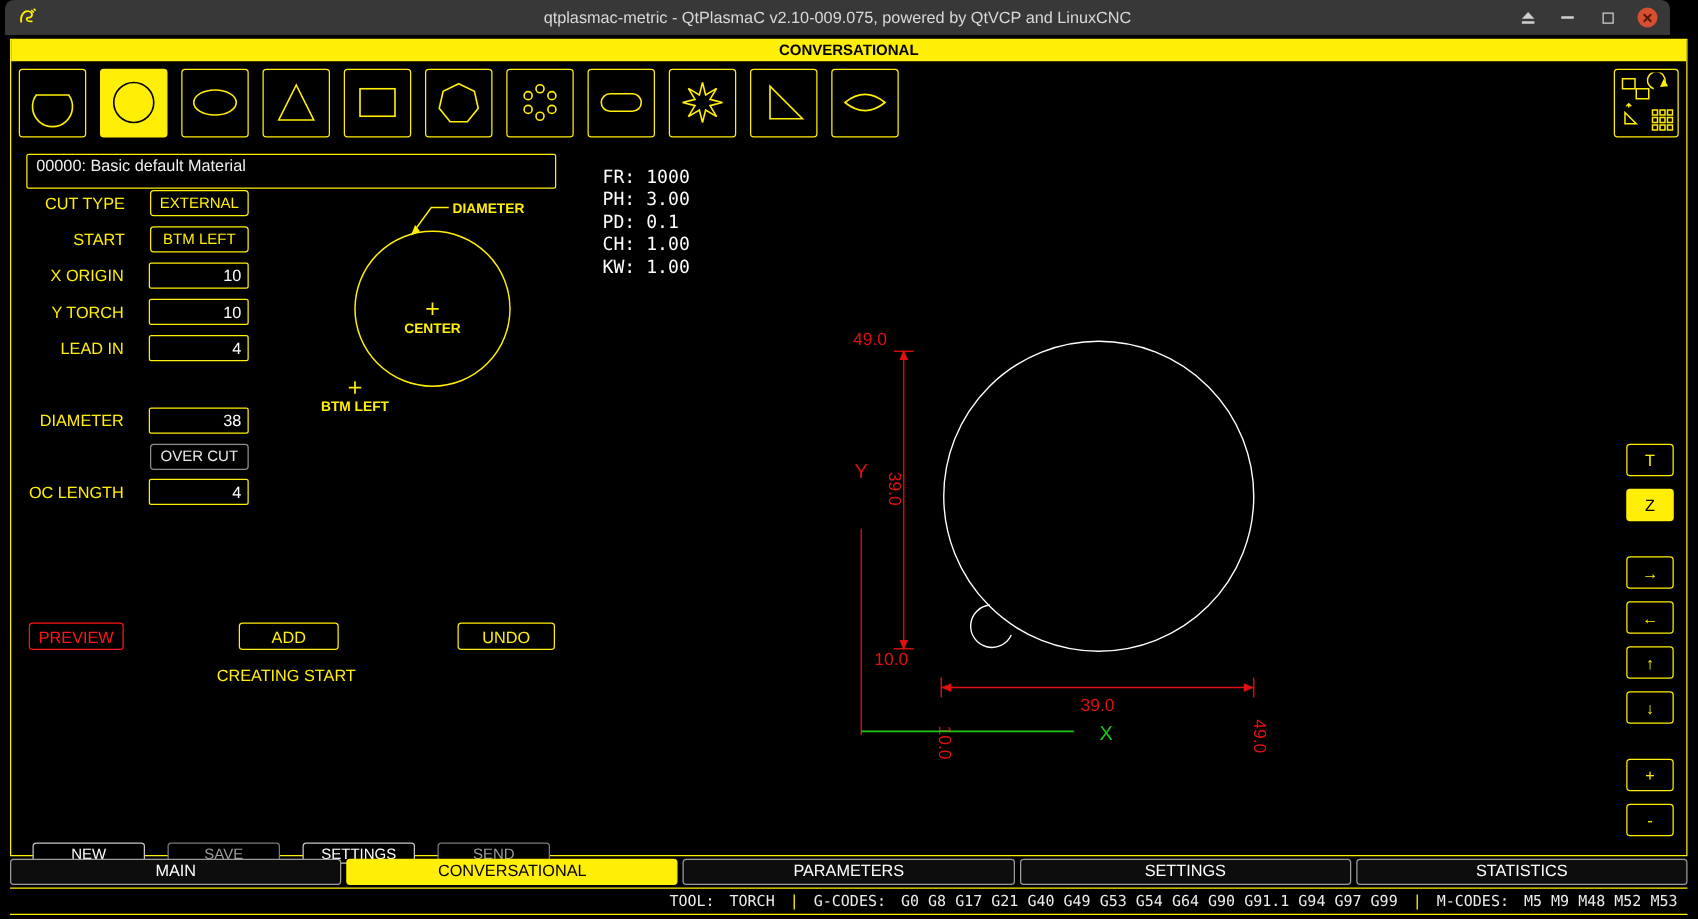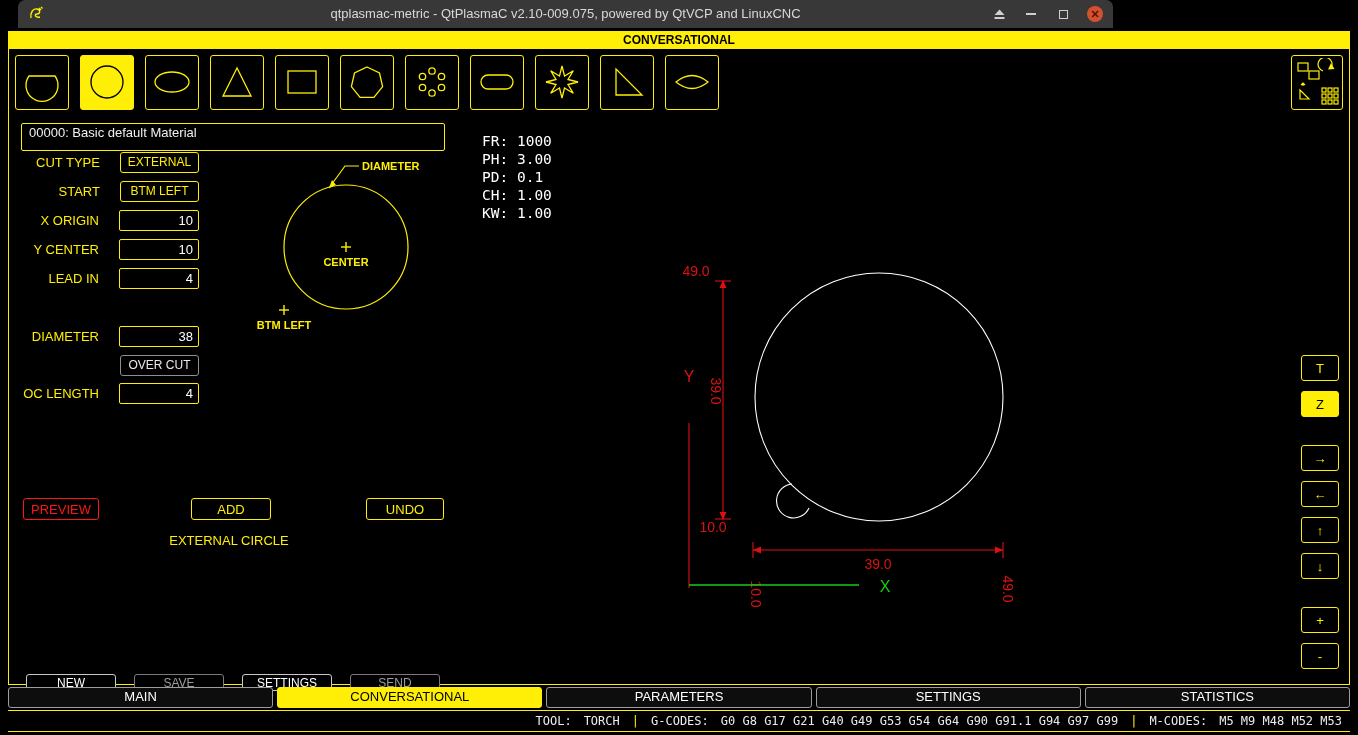--- a/index.html
+++ b/index.html
@@ -1,20 +1,20 @@
 <!DOCTYPE html>
 <html><head>
 <meta charset="utf-8">
 <style>
   * { margin:0; padding:0; box-sizing:border-box; }
   html,body { width:1358px; height:735px; background:#000; overflow:hidden;
               font-family:"Liberation Sans", sans-serif; }
 
   
-  .titlebar { position:absolute; left:18px; top:0; width:1095px; height:28px;
+  .titlebar { position:absolute; left:4px; top:0; width:1332px; height:28px;
               background:#383838; border-radius:7px 7px 0 0; color:#d8d8d8; }
   .tb-title { position:absolute; left:0; right:0; top:0; height:28px; line-height:28px;
               text-align:center; font-size:13px; pointer-events:none; }
   .tb-left  { position:absolute; left:10px; top:5px; }
   .tb-right { position:absolute; right:10px; top:0; height:28px; display:flex;
               align-items:center; gap:16px; }
   .tb-ico   { width:16px; height:16px; display:flex; align-items:center; justify-content:center; }
   .close-btn{ width:16px; height:16px; border-radius:50%; background:#d4502e; color:#55150a;
               font-size:11px; font-weight:bold; display:flex; align-items:center; justify-content:center; }
   .min-glyph{ width:10px; height:2px; background:#cfcfcf; }
@@ -215,21 +215,21 @@
     </div>
     <div class="form-row" style="top:64px">
       <span class="form-label">START</span>
       <button class="form-btn">BTM LEFT</button>
     </div>
     <div class="form-row" style="top:93px">
       <span class="form-label">X ORIGIN</span>
       <input class="form-input" value="10" style="">
     </div>
     <div class="form-row" style="top:122px">
-      <span class="form-label">Y CENTER</span>
+      <span class="form-label">Y TORCH</span>
       <input class="form-input" value="10" style="">
     </div>
     <div class="form-row" style="top:151px">
       <span class="form-label">LEAD IN</span>
       <input class="form-input" value="4" style="">
     </div>
     <div class="form-row" style="top:209px">
       <span class="form-label">DIAMETER</span>
       <input class="form-input" value="38" style="">
     </div>
@@ -251,21 +251,21 @@
       <line x1="105" y1="102" x2="105" y2="112" stroke="#ffee06" stroke-width="1.4"></line>
       <text x="105" y="126" fill="#ffee06" font-size="11" font-weight="bold" text-anchor="middle">CENTER</text>
       <line x1="38" y1="170" x2="48" y2="170" stroke="#ffee06" stroke-width="1.4"></line>
       <line x1="43" y1="165" x2="43" y2="175" stroke="#ffee06" stroke-width="1.4"></line>
       <text x="43" y="189" fill="#ffee06" font-size="11" font-weight="bold" text-anchor="middle">BTM LEFT</text>
     </svg>
 
     <button class="action-btn btn-preview">PREVIEW</button>
     <button class="action-btn btn-add">ADD</button>
     <button class="action-btn btn-undo">UNDO</button>
-    <div class="creating-text">EXTERNAL CIRCLE</div>
+    <div class="creating-text">CREATING START</div>
 
     <button class="file-btn file-on" style="left:17px">NEW</button>
     <button class="file-btn file-off" style="left:125px">SAVE</button>
     <button class="file-btn file-on" style="left:233px">SETTINGS</button>
     <button class="file-btn file-off" style="left:341px">SEND</button>
 
     <svg style="position:absolute; left:455px; top:8px; background:#000;" width="830" height="550" viewBox="0 0 830 550">
 
       <g fill="#ffffff" font-size="14.5">
         <text class="mono" x="18" y="23">FR: 1000</text>

